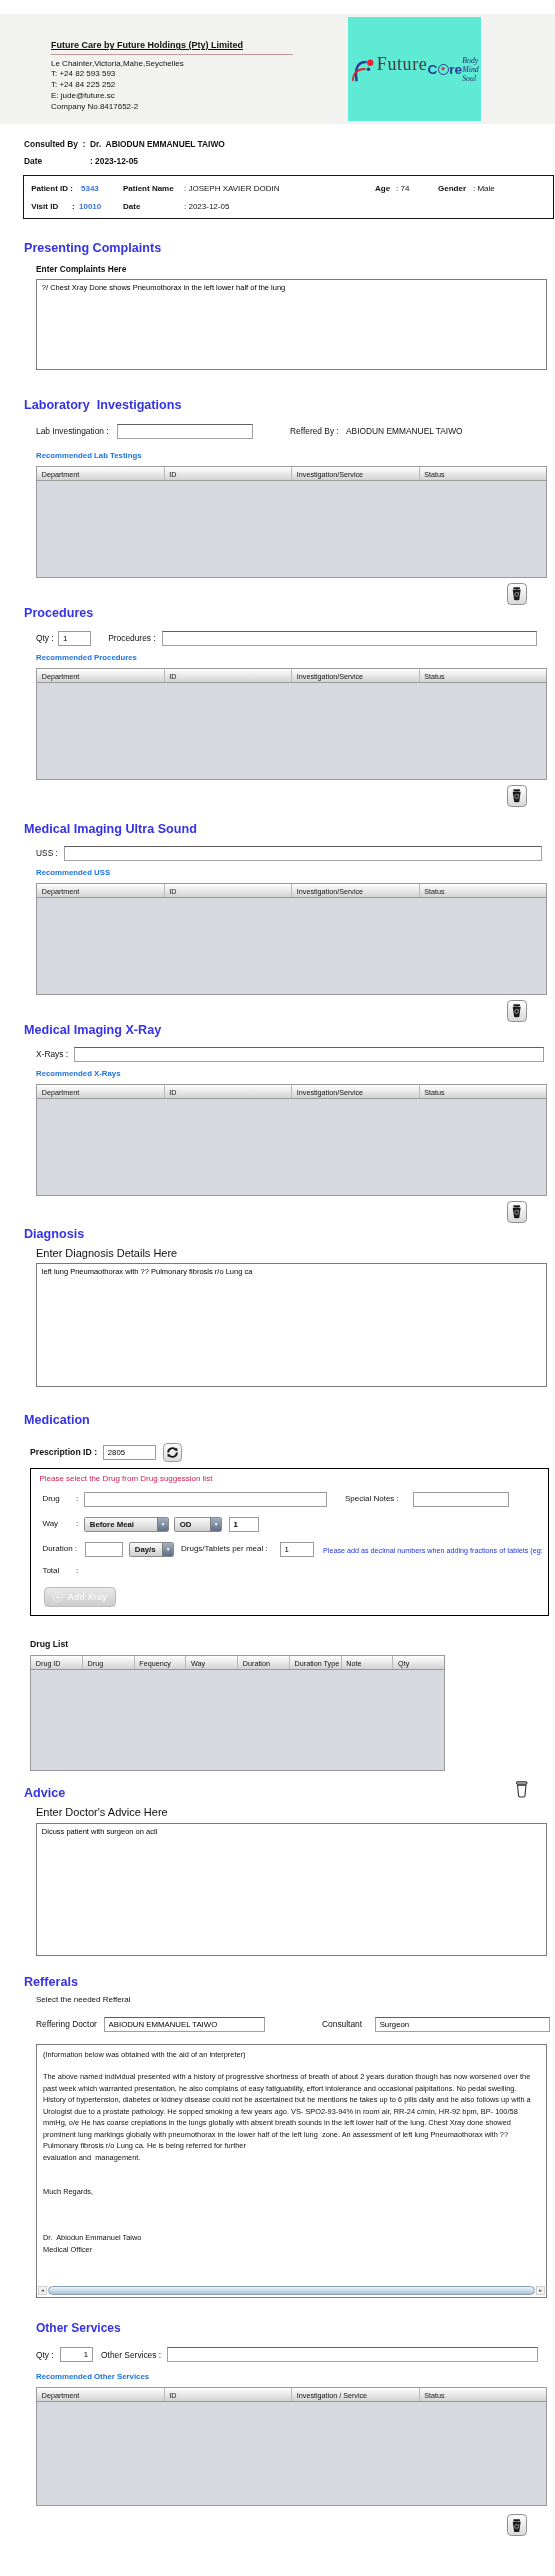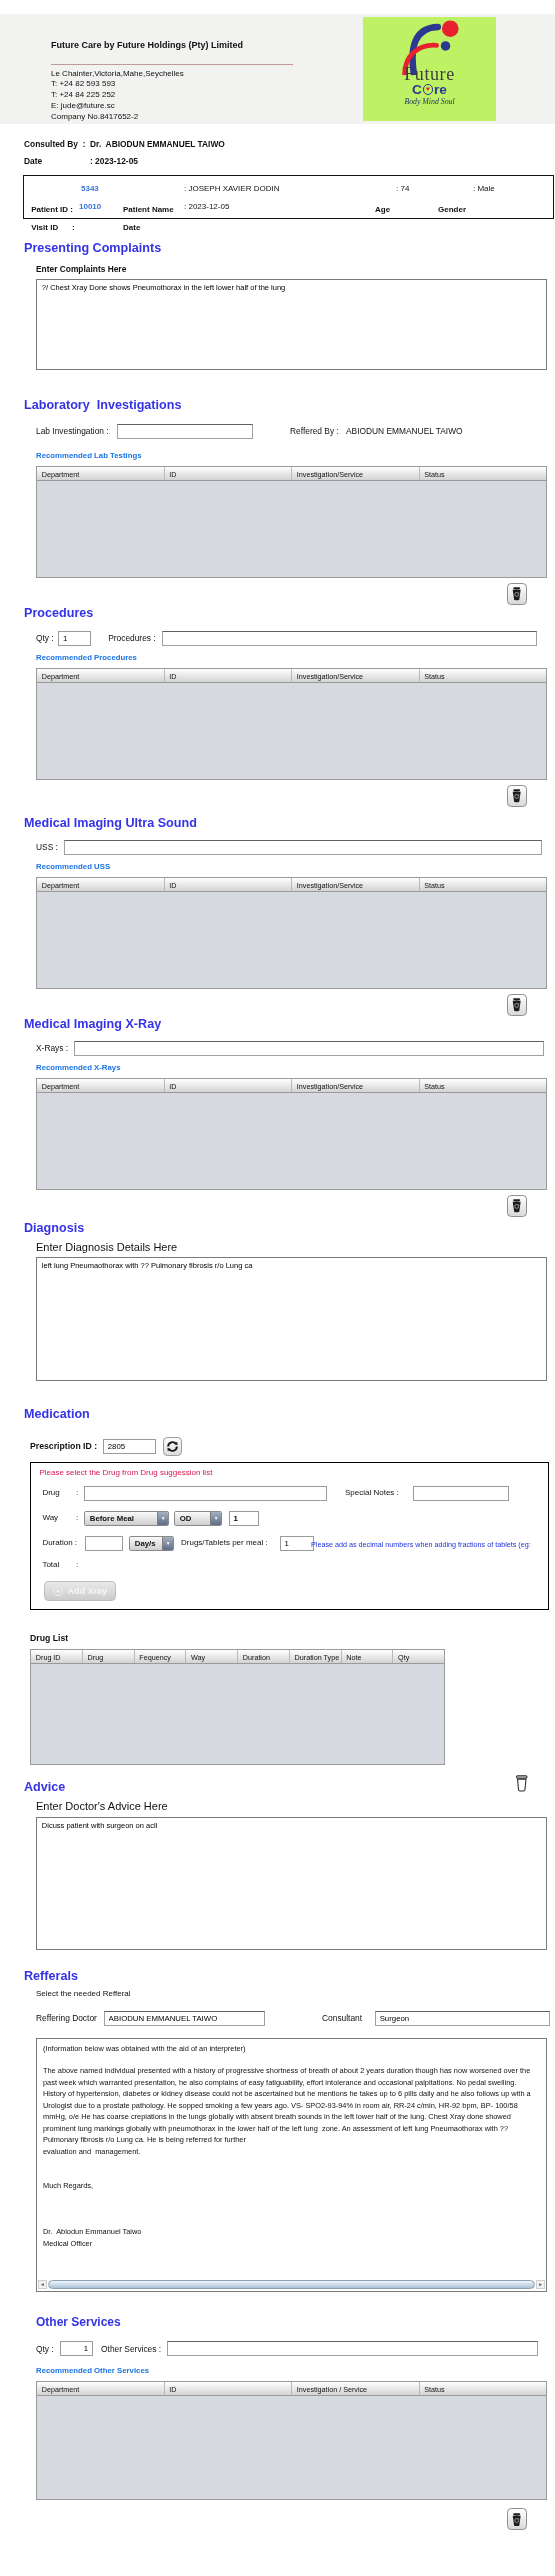--- a/index.html
+++ b/index.html
@@ -7,35 +7,35 @@
     --tbody:#d6d9e0; --tborder:#9a9a9a;
   }
   *{box-sizing:border-box;}
   html,body{margin:0;padding:0;}
   body{width:556px;background:#ffffff;font-family:"Liberation Sans",sans-serif;color:#111;}
   .pre{white-space:pre-wrap;}
 
   
   .header-band{margin-top:14.3px;height:110px;background:#f2f2f1;position:relative;}
   .company{position:absolute;left:51px;top:26px;font-size:8px;line-height:10.8px;}
-  .company .name{font-weight:bold;font-size:9px;border-bottom:1.2px solid #c39a9a;padding-bottom:13px;width:242px;margin-bottom:3.6px;}
-  .logo-box{position:absolute;right:60px;top:3px;width:133px;height:104px;background:#bef264;display:flex;flex-direction:column;align-items:center;}
+  .company .name{font-weight:bold;font-size:9px;border-bottom:1.2px solid #c39a9a;padding-bottom:3px;width:242px;margin-bottom:3.6px;text-decoration:underline;}
+  .logo-box{position:absolute;right:75px;top:3px;width:133px;height:104px;background:#5eead4;display:flex;align-items:center;}
   .logo-mark{margin-top:1.2px;}
   .logo-future{font-family:"Liberation Serif",serif;font-size:18px;color:#3d3d3d;letter-spacing:0.6px;line-height:15.5px;margin-top:-8.4px;}
   .logo-care{display:flex;align-items:center;font-weight:bold;font-size:13.7px;color:#2b3990;line-height:13px;margin-top:0.6px;}
   .heart-a{display:inline-flex;align-items:center;justify-content:center;width:10.8px;height:10.8px;border:1.8px solid #2b3990;border-radius:50%;margin:0 0.6px;color:#e8212e;font-size:6.6px;line-height:6.6px;}
   .logo-tag{font-family:"Liberation Serif",serif;font-style:italic;font-size:7.8px;color:#22306e;margin-top:1.2px;}
 
   .consult-line{margin:14.3px 0 0 24px;font-weight:bold;font-size:8.4px;}
   .date-line{margin:7.8px 0 0 24px;font-weight:bold;font-size:8.4px;display:flex;}
   .date-line .lbl{width:66px;}
 
   .patient-box{margin:9px 0 0 23px;width:531px;height:44px;border:1.2px solid #141414;position:relative;font-size:8px;}
   .patient-box span{position:absolute;white-space:nowrap;}
-  .pb-b{font-weight:bold;margin-top:21px;}
+  .pb-b{font-weight:bold;}
   .pb-num{color:var(--idblue);font-weight:bold;}
 
   .sec-h{margin:21.5px 0 0 24px;font-size:12.6px;font-weight:bold;color:var(--blue);white-space:pre-wrap;}
   .lbl-b{margin:9.6px 0 0 36px;font-weight:bold;font-size:8.4px;}
   .lbl-r{margin:6px 0 0 36px;font-size:11px;}
   .link{margin:12px 0 0 36px;font-weight:bold;font-size:7.8px;color:var(--link);cursor:pointer;width:max-content;}
 
   .bigtext{display:block;margin:4.8px 0 0 36px;width:511px;border:0.6px solid #7a7a7a;background:#fff;
            font-family:"Liberation Sans",sans-serif;font-size:7.5px;padding:3px 4.8px;white-space:pre-wrap;resize:none;line-height:1.5;}
   textarea.bigtext{line-height:1.45;}
@@ -195,21 +195,21 @@
     <button class="trash-btn" aria-label="delete">
   <svg width="11.4" height="13.7" viewBox="0 0 20 24">
         <rect x="4" y="0.5" width="12" height="3" rx="1.2" fill="#1c1c1c"></rect>
         <path d="M3 5 L5.5 22.5 Q10 24.4 14.5 22.5 L17 5 Q10 3.2 3 5Z" fill="#1c1c1c"></path>
         <circle cx="10" cy="13" r="3.4" fill="none" stroke="#c9c9c9" stroke-width="1.2"></circle>
         <path d="M12.6 10.6 l1.6 -1.4 l0.3 2.4z" fill="#c9c9c9"></path>
       </svg>
 </button>
   </div>
 
-<div class="sec-h" style="margin-top:9px">Medical Imaging Ultra Sound</div>
+<div class="sec-h" style="margin-top:15px">Medical Imaging Ultra Sound</div>
 <div class="row" style="margin-top:9.6px">
   <span class="gap">USS :</span>
   <input class="inp inp3d" style="width: 478px; margin-left: 6px;" value="">
 </div>
 <div class="link" style="margin-top:7.2px">Recommended USS</div>
 <div class="gridtable">
   <div class="thead">
     <div class="th">Department</div>
     <div class="th">ID</div>
     <div class="th">Investigation/Service</div>
@@ -293,21 +293,21 @@
   <input class="inp abs" style="left: 198px; top: 48px; width: 30px; font-weight: bold;" value="1">
 
   <span class="abs" style="left:11.4px;top:75px">Duration :</span>
   <input class="inp abs" style="left: 54px; top: 73px; width: 38px;" value="">
   <div class="fake-select abs" style="left:98px;top:73px;width:45px">
     <span class="txt">Day/s</span>
     <span class="arrow">▼</span>
   </div>
   <span class="abs" style="left:150px;top:75px">Drugs/Tablets per meal :</span>
   <input class="inp abs" style="left: 249px; top: 73px; width: 34px;" value="1">
-  <span class="abs blue-hint" style="left:280px;top:77px">Please add as decimal numbers when adding fractions of tablets (eg:</span>
+  <span class="abs blue-hint" style="left:292px;top:77px">Please add as decimal numbers when adding fractions of tablets (eg:</span>
 
   <span class="abs" style="left:11.4px;top:97px">Total</span>
   <span class="abs" style="left:45px;top:97px">:</span>
   <span class="abs" style="left:55px;top:97px"></span>
 
   <div class="add-btn">
     <span class="plus">+</span>
     <span>Add Xray</span>
   </div>
 </div>

